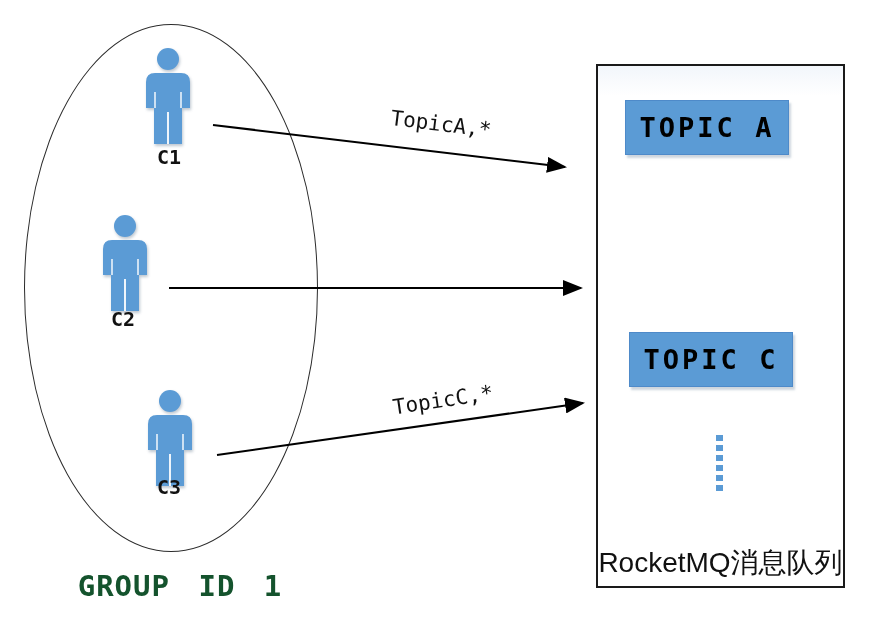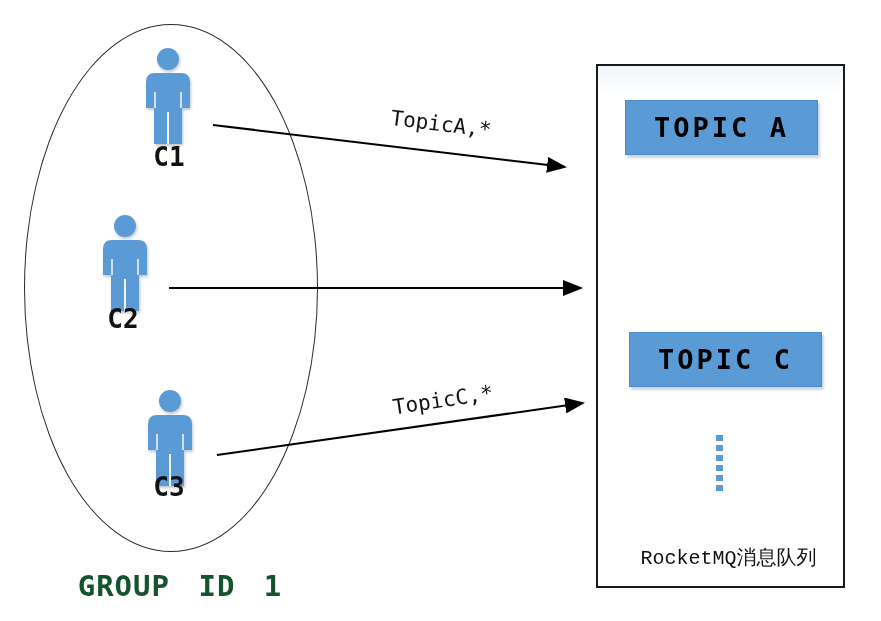--- a/index.html
+++ b/index.html
@@ -19,21 +19,21 @@
   
   .person{position:absolute;width:44px;height:96px;}
   .person svg{display:block;width:100%;height:100%;
     filter:drop-shadow(1px 2px 1.5px rgba(110,130,150,.45));}
   .person-c1{left:146px;top:48px;}
   .person-c2{left:103px;top:215px;}
   .person-c3{left:148px;top:390px;}
   
   .consumer-label{
     position:absolute;width:60px;text-align:center;
-    font-weight:bold;font-size:26px;line-height:26px;color:#111;
+    font-weight:bold;font-size:20px;line-height:26px;color:#111;
   }
   .label-c1{left:139px;top:144px;}
   .label-c2{left:93px;top:306px;}
   .label-c3{left:139px;top:474px;}
   
   .group-label{
     position:absolute;left:70px;top:569px;width:220px;text-align:center;
     font-weight:bold;font-size:29px;color:#14532d;
     letter-spacing:1px;word-spacing:10px;white-space:nowrap;
   }
@@ -48,39 +48,38 @@
   .sub-a{left:381px;top:112px;transform:rotate(7deg);}
   .sub-b{left:386px;top:251px;}
   .sub-c{left:383px;top:388px;transform:rotate(-8.5deg);}
   
   .queue-box{
     position:absolute;left:596px;top:64px;width:249px;height:524px;
     border:2px solid #1a1a1a;box-sizing:border-box;
     background:linear-gradient(180deg,#f2f6fb 0px,#ffffff 30px);
   }
   .topic{
-    position:absolute;width:193px;height:55px;
+    position:absolute;width:164px;height:55px;
     background:#5b9bd5;border:1px solid #4e8ac9;box-sizing:border-box;
     box-shadow:2px 3px 2px rgba(165,180,195,.55);
     display:flex;align-items:center;justify-content:center;
     font-weight:bold;font-size:27px;color:#000;
     letter-spacing:3px;white-space:nowrap;
   }
   .topic-a{left:27px;top:34px;}
   .topic-b{left:31px;top:160px;}
   .topic-c{left:31px;top:266px;}
   .vdots{
     position:absolute;left:118px;top:369px;width:7px;height:58px;
     background:repeating-linear-gradient(to bottom,#5b9bd5 0 6px,transparent 6px 10px);
   }
   .queue-title{
     position:absolute;left:0;top:478px;width:100%;text-align:center;
-    font-size:20px;color:#111;white-space:nowrap;
-    font-family:Liberation Mono, monospace;
-    padding-left:8px;
+    font-size:28px;color:#111;white-space:nowrap;
+    font-family:Liberation Sans, sans-serif;
   }
 </style>
 </head>
 <body>
 
 <div class="canvas">
 
   <div class="group-ellipse"></div>
 
   <svg class="arrows-svg" viewBox="0 0 881 621">

